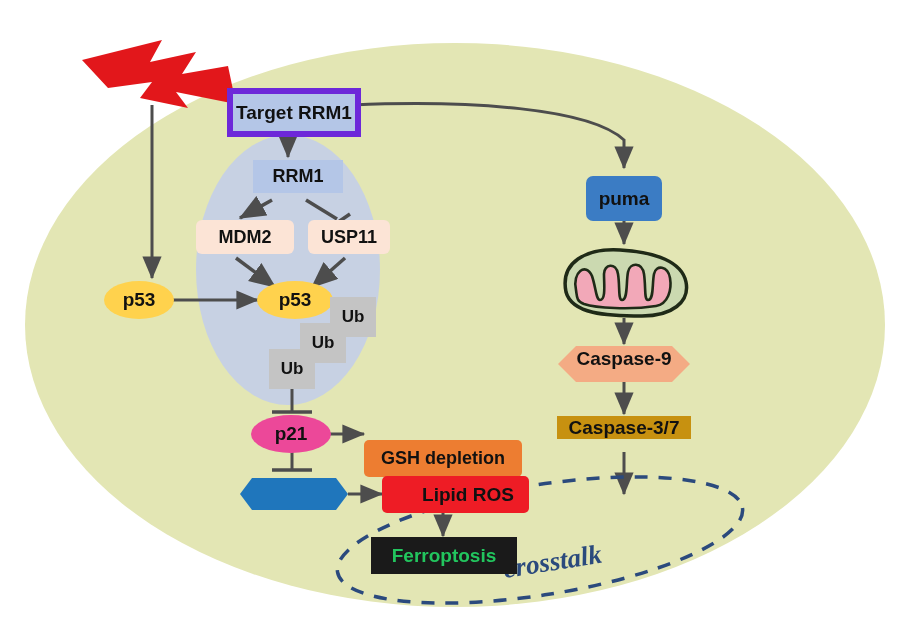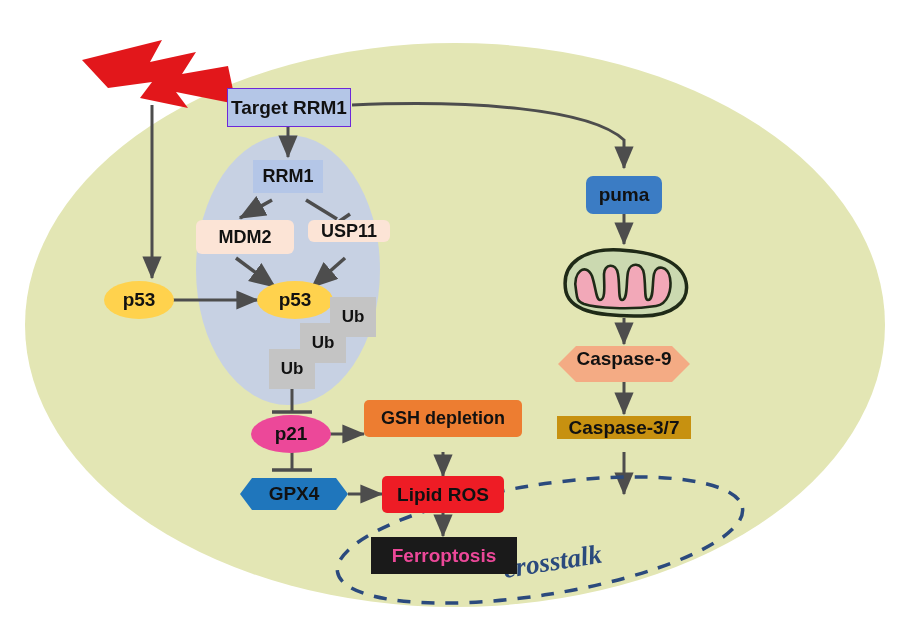--- a/index.html
+++ b/index.html
@@ -82,35 +82,35 @@
     <ellipse cx="540" cy="540" rx="205" ry="55" fill="none" stroke="#2b4a7d" stroke-width="3.5" stroke-dasharray="13 11" transform="rotate(-9 540 540)"></ellipse>
 
     <path d="M252,478 L336,478 L348,494 L336,510 L252,510 L240,494 Z" fill="#1f76bc"></path>
 
     <path d="M576,346 L672,346 L690,364 L672,382 L576,382 L558,364 Z" fill="#f4ab84"></path>
 
     <text x="505" y="578" fill="#2b4a7d" font-family="Liberation Serif, serif" font-size="27" font-style="italic" font-weight="bold" transform="rotate(-9 505 578)">crosstalk</text>
   </svg>
 
   <div class="nodelabel" style="left:227px;top:88px;width:122px;height:37px;background:#b4c6e7;
-              border:1px solid #6d28d9;font-size:19px;">
+              border:6px solid #6d28d9;font-size:19px;">
     <span>Target RRM1</span>
   </div>
 
-  <div class="nodelabel" style="left:253px;top:160px;width:70px;height:33px;background:#b4c6e7;
+  <div class="nodelabel" style="left:253px;top:160px;width:90px;height:33px;background:#b4c6e7;
               font-size:18px;">
     <span>RRM1</span>
   </div>
 
   <div class="nodelabel" style="left:196px;top:220px;width:98px;height:34px;background:#fce4d6;
               border-radius:6px;font-size:18px;">
     <span>MDM2</span>
   </div>
 
-  <div class="nodelabel" style="left:308px;top:220px;width:82px;height:22px;background:#fce4d6;
+  <div class="nodelabel" style="left:308px;top:220px;width:82px;height:34px;background:#fce4d6;
               border-radius:6px;font-size:18px;">
     <span>USP11</span>
   </div>
 
   <div class="nodelabel" style="left:104px;top:281px;width:70px;height:38px;background:#ffd24d;
               border-radius:50%;font-size:19px;">
     <span>p53</span>
   </div>
 
   <div class="nodelabel" style="left:257px;top:281px;width:76px;height:38px;background:#ffd24d;
@@ -128,40 +128,37 @@
 
   <div class="nodelabel" style="left:269px;top:349px;width:46px;height:40px;background:#c4c4c4;font-size:17px;">
     <span>Ub</span>
   </div>
 
   <div class="nodelabel" style="left:251px;top:415px;width:80px;height:38px;background:#ec4899;
               border-radius:50%;font-size:19px;">
     <span>p21</span>
   </div>
 
-  <div class="nodelabel" style="left:364px;top:400px;width:158px;height:37px;background:#ed7d31;
+  <div class="nodelabel" style="left:364px;top:440px;width:158px;height:37px;background:#ed7d31;
               border-radius:5px;font-size:18px;">
     <span>GSH depletion</span>
   </div>
 
-  <div class="nodelabel" style="left:240px;top:478px;width:108px;height:32px;font-size:19px;">
-    <span>GPX4</span>
-  </div>
 
   <div class="nodelabel" style="left:382px;top:476px;width:122px;height:37px;background:#ee1c25;
-              border-radius:5px;font-size:19px;">
+              border-radius:5px;font-size:19px;padding-left:25px;">
     <span>Lipid ROS</span>
   </div>
 
   <div class="nodelabel" style="left:371px;top:537px;width:146px;height:37px;background:#1a1a1a;
-              color:#ec4899;font-size:19px;">
+              color:#22c55e;font-size:19px;">
     <span>Ferroptosis</span>
   </div>
 
-  <div class="nodelabel" style="left:586px;top:176px;width:76px;height:38px;background:#3b7cc4;
+  <div class="nodelabel" style="left:586px;top:176px;width:76px;height:45px;background:#3b7cc4;
               border-radius:7px;font-size:19px;">
     <span>puma</span>
   </div>
 
   <div class="nodelabel" style="left:558px;top:346px;width:132px;height:26px;font-size:19px;">
     <span>Caspase-9</span>
   </div>
 
   <div class="nodelabel" style="left:557px;top:416px;width:134px;height:23px;background:#c79110;
               font-size:19px;">

